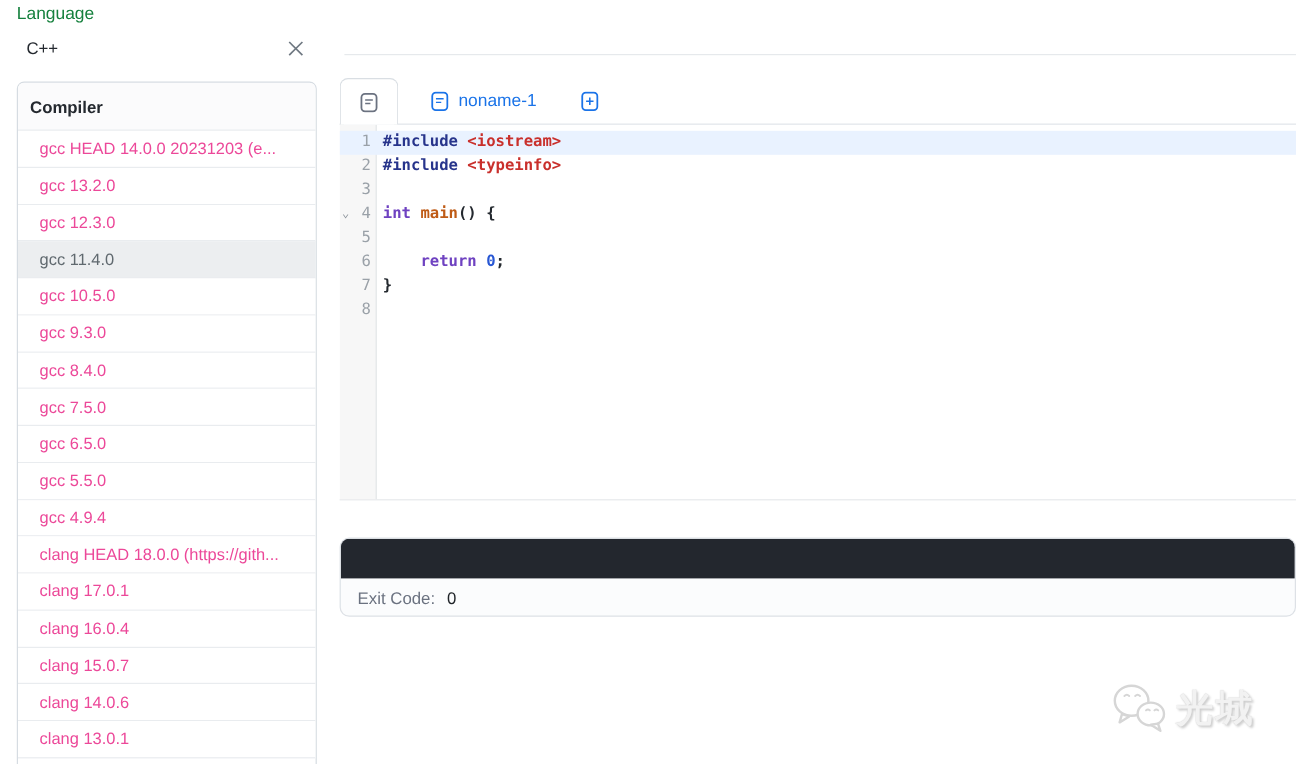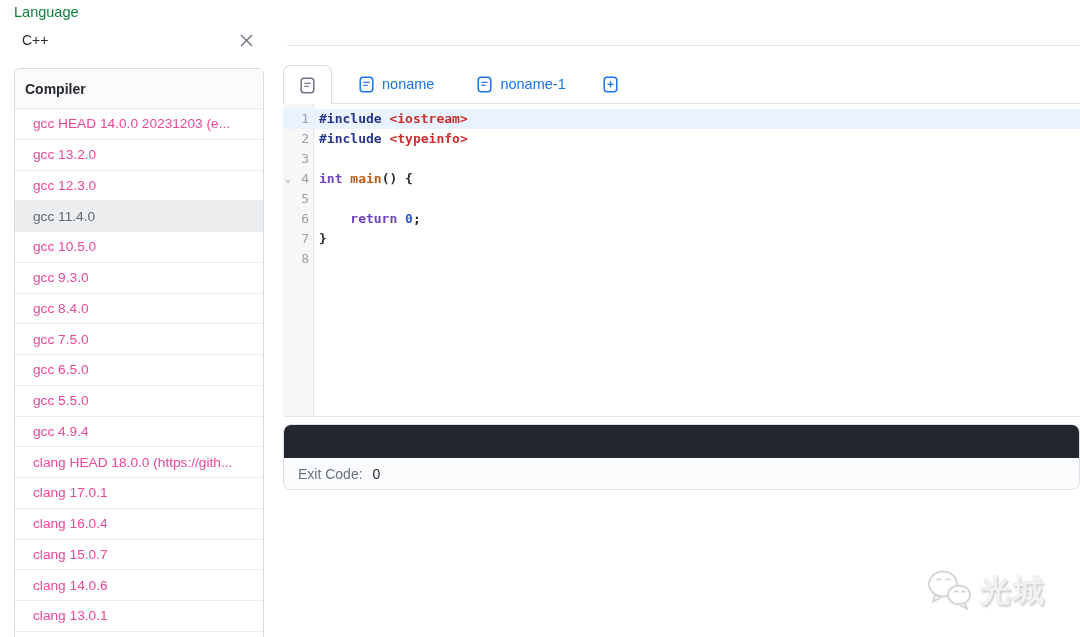--- a/index.html
+++ b/index.html
@@ -62,21 +62,21 @@
   .code-line{position:relative;display:flex;height:20px;line-height:20px;}
   .code-line.active{background:#e9f2ff;}
   .gutter-cell{
     position:relative;width:31px;box-sizing:border-box;flex:none;
     text-align:right;padding-right:5px;color:#9aa1a8;
   }
   .fold{position:absolute;left:2px;top:0;font-size:10px;color:#8a9199;cursor:pointer;}
   .code-cell{white-space:pre;padding-left:5px;color:#24292f;font-weight:bold;}
   
   .output-box{
-    position:absolute;left:283px;right:0;top:424px;
+    position:absolute;left:283px;right:0;top:448px;
     border:1px solid #dde1e6;border-radius:8px;box-sizing:border-box;
     overflow:hidden;background:#fbfcfd;
   }
   .output-header{height:33px;background:#23272e;}
   .output-body{height:31px;display:flex;align-items:center;padding-left:14px;font-size:14px;}
   .exit-label{color:#6b7280;}
   .exit-value{margin-left:10px;color:#1f2328;}
   
   .watermark{
     position:absolute;right:34px;top:568px;display:flex;align-items:center;gap:4px;
@@ -140,30 +140,20 @@
     </span>
   </div>
   <div class="tab">
     <span>
       <svg width="15" height="17" viewBox="0 0 15 17">
         <rect x="1.2" y="1.2" width="12.6" height="14.6" rx="3" fill="none" stroke="currentColor" stroke-width="1.5"></rect>
         <line x1="4.3" y1="6.3" x2="10.7" y2="6.3" stroke="currentColor" stroke-width="1.2"></line>
         <line x1="4.3" y1="9.3" x2="8.7" y2="9.3" stroke="currentColor" stroke-width="1.2"></line>
       </svg>
     </span>
-    <span>noname</span>
-  </div>
-  <div class="tab">
-    <span>
-      <svg width="15" height="17" viewBox="0 0 15 17">
-        <rect x="1.2" y="1.2" width="12.6" height="14.6" rx="3" fill="none" stroke="currentColor" stroke-width="1.5"></rect>
-        <line x1="4.3" y1="6.3" x2="10.7" y2="6.3" stroke="currentColor" stroke-width="1.2"></line>
-        <line x1="4.3" y1="9.3" x2="8.7" y2="9.3" stroke="currentColor" stroke-width="1.2"></line>
-      </svg>
-    </span>
     <span>noname-1</span>
   </div>
   <div class="tab-add">
     <span>
       <svg width="15" height="17" viewBox="0 0 15 17">
         <rect x="1.2" y="1.2" width="12.6" height="14.6" rx="3" fill="none" stroke="currentColor" stroke-width="1.5"></rect>
         <line x1="7.5" y1="5.2" x2="7.5" y2="11.4" stroke="currentColor" stroke-width="1.3"></line>
         <line x1="4.4" y1="8.3" x2="10.6" y2="8.3" stroke="currentColor" stroke-width="1.3"></line>
       </svg>
     </span>

